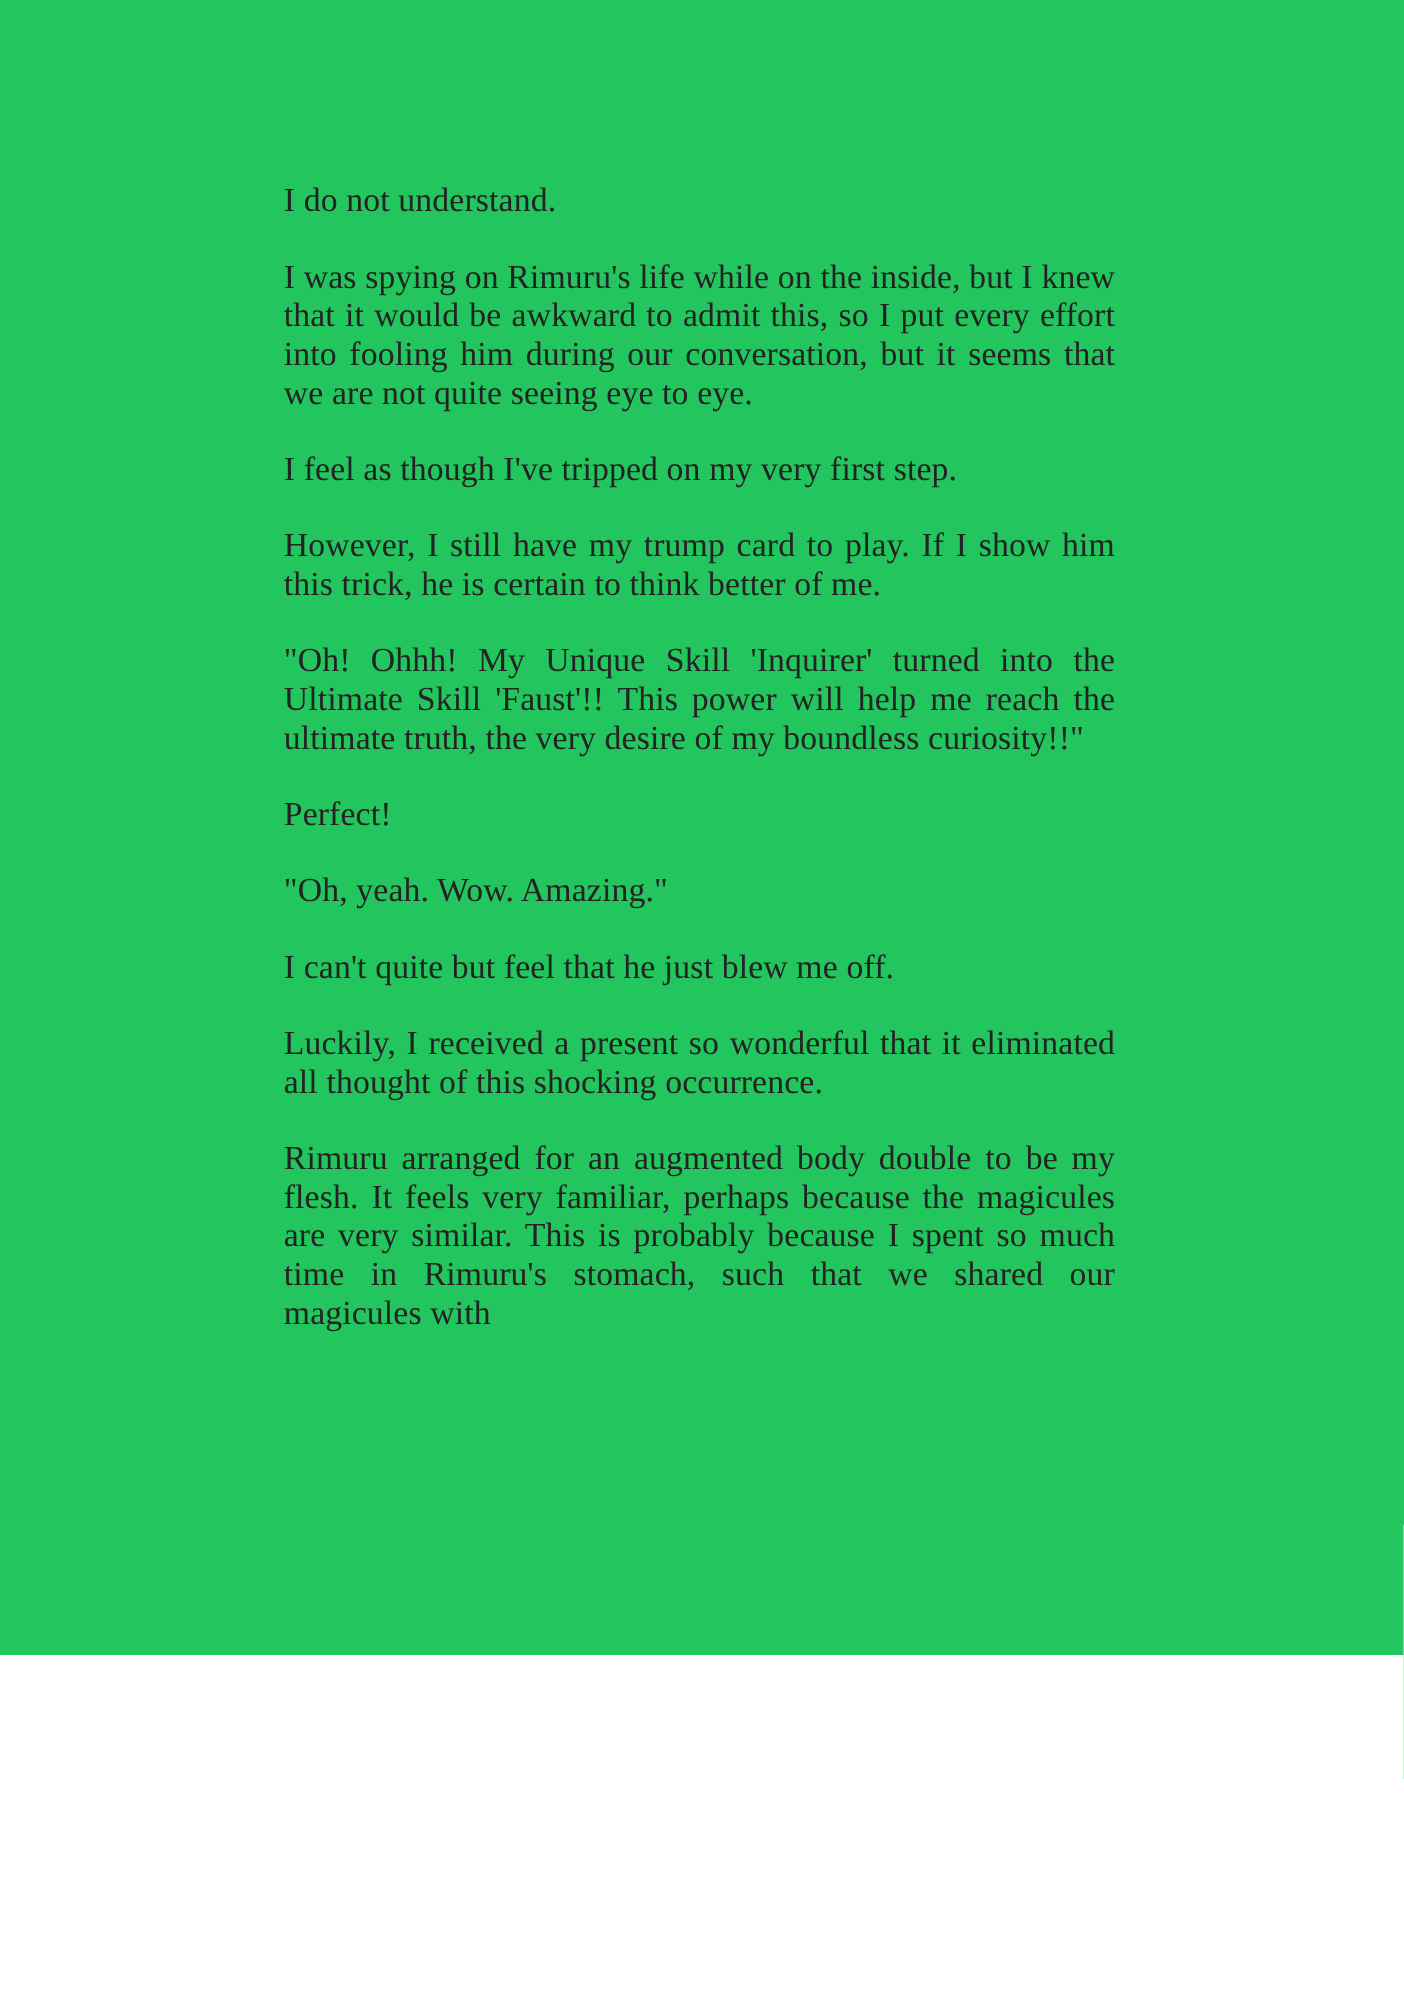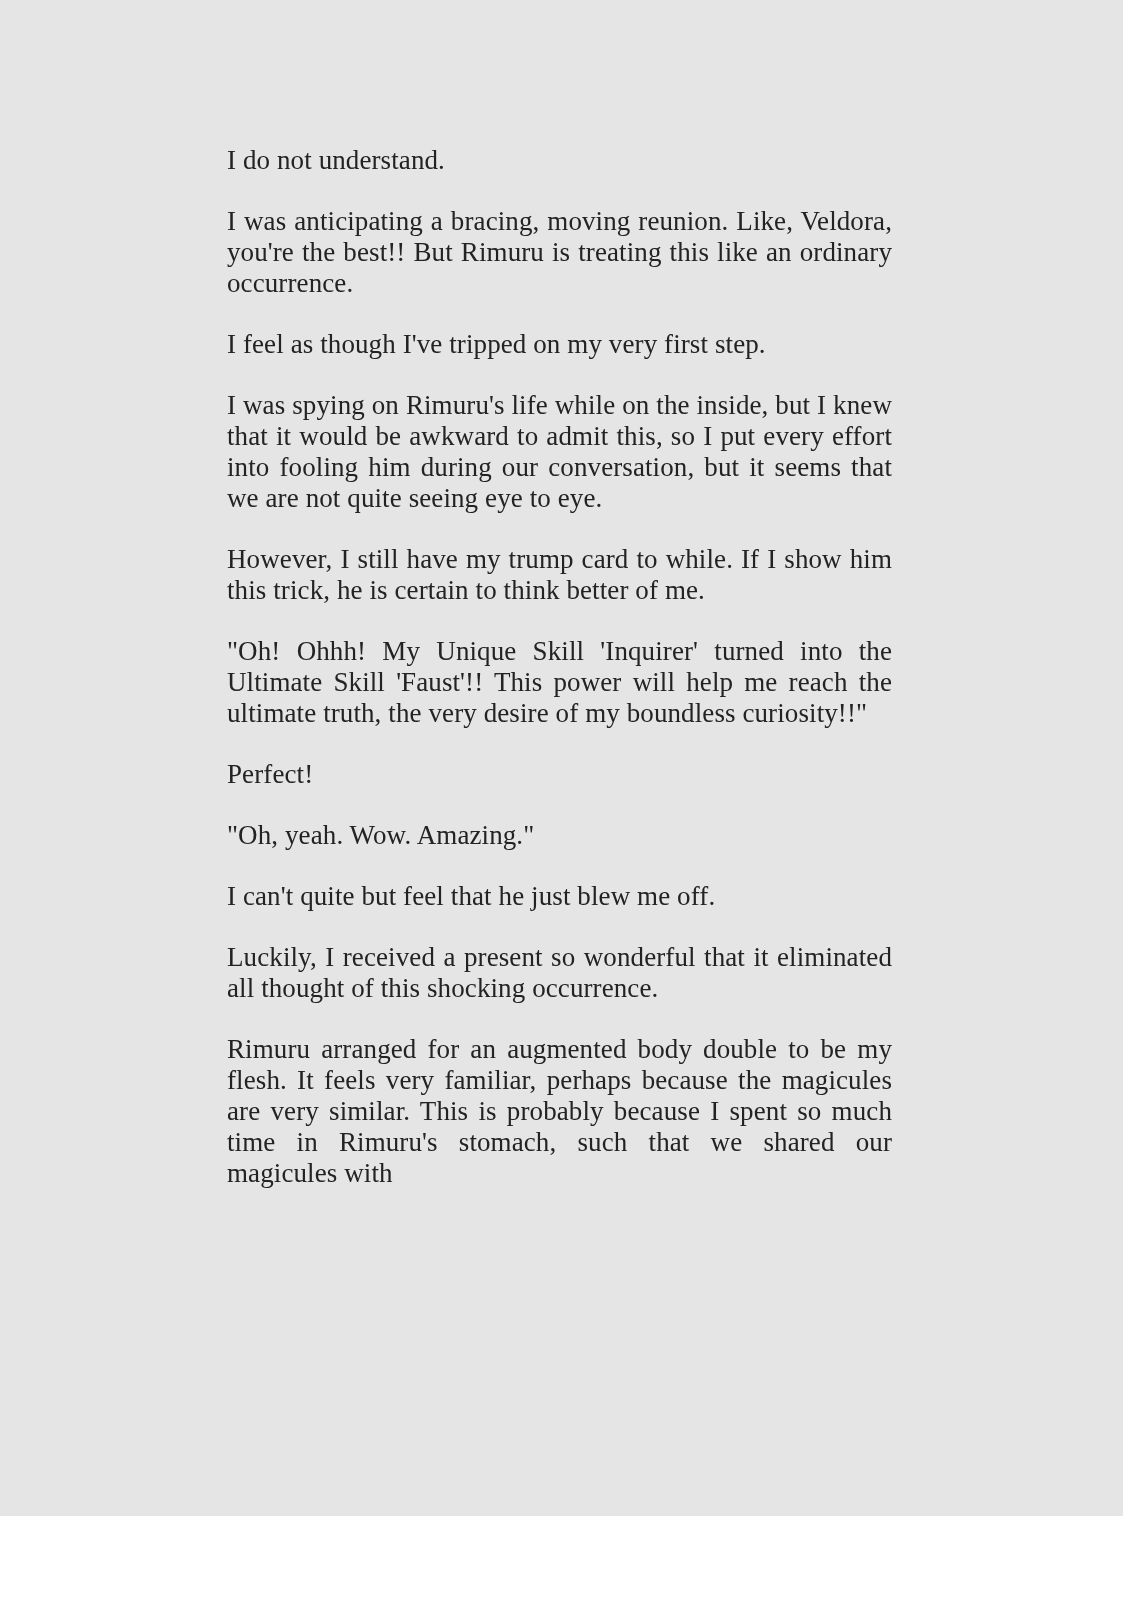--- a/index.html
+++ b/index.html
@@ -3,22 +3,22 @@
 <meta charset="utf-8">
 <style>
   html, body {
     margin: 0;
     padding: 0;
     background: #ffffff;
   }
   .page {
     position: relative;
     width: 1123px;
-    height: 1516px;
-    background: #e5e5e5;
+    height: 1324px;
+    background: #22c55e;
     overflow: hidden;
   }
   .text-column {
     position: absolute;
     left: 227px;
     top: 145px;
     width: 665px;
     font-family: "Liberation Serif", "DejaVu Serif", serif;
     font-size: 27px;
     line-height: 31px;
@@ -33,24 +33,23 @@
   .text-column p:last-child {
     margin-bottom: 0;
   }
 </style>
 </head>
 <body>
 
 <div class="page">
   <div class="text-column">
     <p>I do not understand.</p>
-    <p>I was anticipating a bracing, moving reunion. Like, Veldora, you're the best!! But Rimuru is treating this like an ordinary occurrence.</p>
+    <p>I was spying on Rimuru's life while on the inside, but I knew that it would be awkward to admit this, so I put every effort into fooling him during our conversation, but it seems that we are not quite seeing eye to eye.</p>
     <p>I feel as though I've tripped on my very first step.</p>
-    <p>I was spying on Rimuru's life while on the inside, but I knew that it would be awkward to admit this, so I put every effort into fooling him during our conversation, but it seems that we are not quite seeing eye to eye.</p>
-    <p>However, I still have my trump card to while. If I show him this trick, he is certain to think better of me.</p>
+    <p>However, I still have my trump card to play. If I show him this trick, he is certain to think better of me.</p>
     <p>"Oh! Ohhh! My Unique Skill 'Inquirer' turned into the Ultimate Skill 'Faust'!! This power will help me reach the ultimate truth, the very desire of my boundless curiosity!!"</p>
     <p>Perfect!</p>
     <p>"Oh, yeah. Wow. Amazing."</p>
     <p>I can't quite but feel that he just blew me off.</p>
     <p>Luckily, I received a present so wonderful that it eliminated all thought of this shocking occurrence.</p>
     <p>Rimuru arranged for an augmented body double to be my flesh. It feels very familiar, perhaps because the magicules are very similar. This is probably because I spent so much time in Rimuru's stomach, such that we shared our magicules with</p>
   </div>
 </div>
 
 </body></html>

